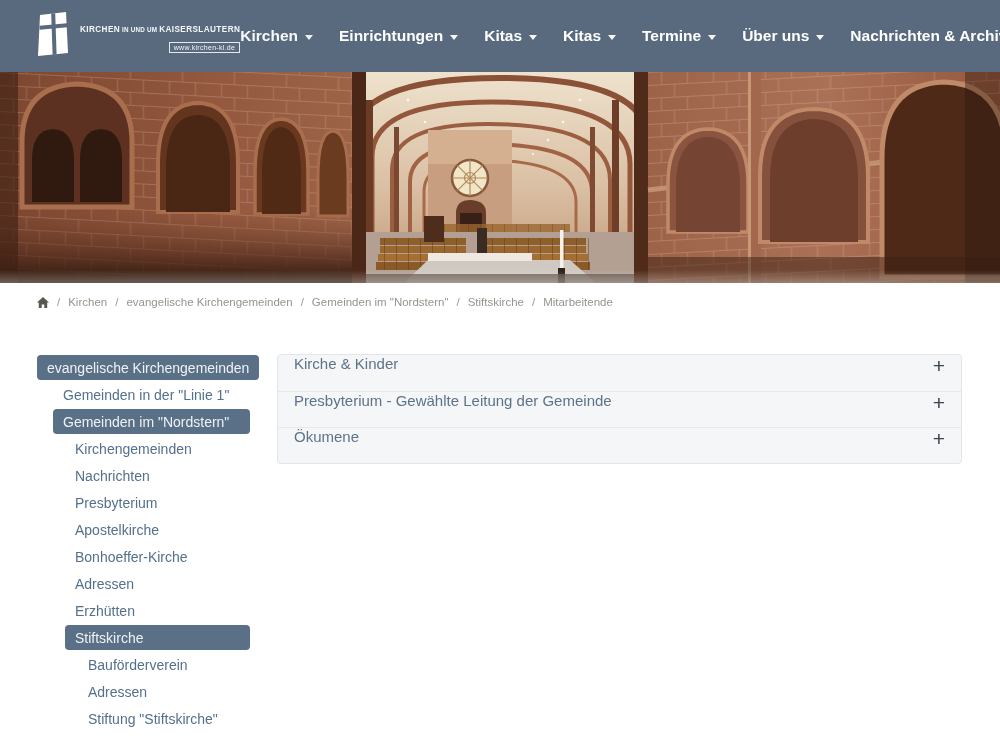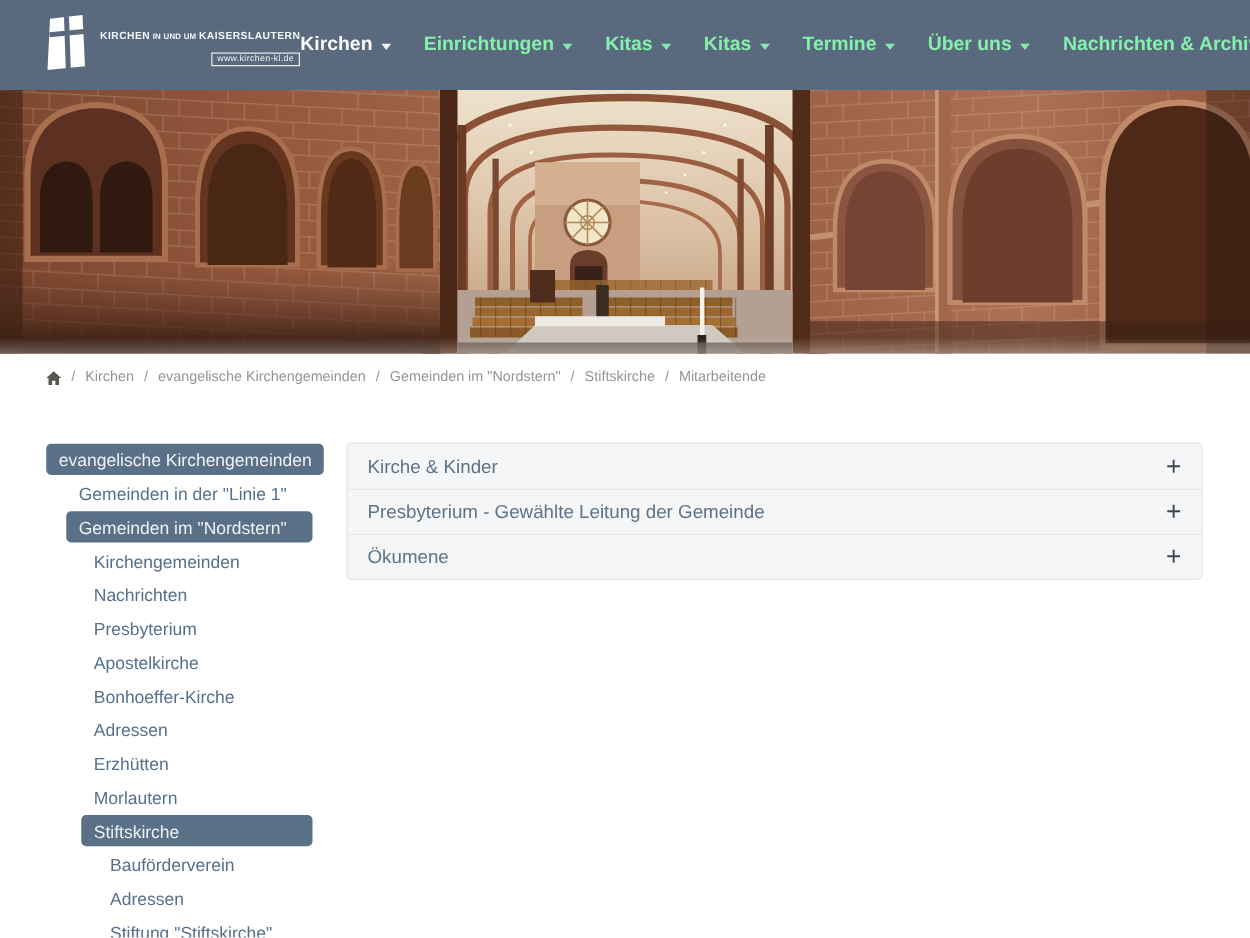--- a/index.html
+++ b/index.html
@@ -21,21 +21,21 @@
   .logo-line1 { font-size:8.2px; font-weight:700; letter-spacing:.4px; white-space:nowrap; color:#f4f7fa; }
   .logo-line1 .mid { font-size:6.3px; font-weight:600; letter-spacing:.2px; margin:0 2px; }
   .logo-line2-wrap { text-align:right; }
   .logo-url {
     display:inline-block; border:1px solid rgba(255,255,255,.85);
     font-size:7px; letter-spacing:.3px; padding:1px 4px; margin-top:3px; color:#f2f5f8;
   }
   .nav { margin-left:auto; display:flex; align-items:center; gap:26px; }
   .nav-item {
     display:flex; align-items:center; font-size:15.5px; font-weight:600;
-    color:#86efac; cursor:pointer; white-space:nowrap;
+    color:#ffffff; cursor:pointer; white-space:nowrap;
   }
   .nav-item.active { color:#f7f9fb; font-weight:700; }
   .caret {
     width:0; height:0; margin-left:7px; margin-top:2px;
     border-left:4.5px solid transparent; border-right:4.5px solid transparent;
     border-top:5px solid currentColor; opacity:.95;
   }
 
   
   .hero { height:211px; overflow:hidden; line-height:0; }
@@ -65,21 +65,21 @@
   li.l2 .sb { margin-left:16px; }
   li.l3 .sb { margin-left:28px; }
   li.l4 .sb { margin-left:41px; }
   .sb.sel { background:#5a7087; color:#eef2f6; border-radius:4px; }
 
   
   .accordion {
     flex:1; background:#f5f6f7; border:1px solid #e3e5e8; border-radius:4px; overflow:hidden;
   }
   .panel {
-    height:36px; display:flex; align-items:center; padding:0 16px;
+    height:36px; display:flex; align-items:flex-start; padding:0 16px;
     border-top:1px solid #e7e9eb; cursor:pointer;
   }
   .panel:first-child { border-top:none; }
   .p-title { font-size:15px; color:#5d7389; }
   .p-plus { margin-left:auto; font-size:21px; font-weight:500; color:#3d4650; line-height:1; }
 </style>
 </head>
 <body>
 
 <div class="header">
@@ -310,23 +310,20 @@
       <li class="l3">
           <a class="sb">Bonhoeffer-Kirche</a>
         </li>
       <li class="l3">
           <a class="sb">Adressen</a>
         </li>
       <li class="l3">
           <a class="sb">Erzhütten</a>
         </li>
       <li class="l3">
-          <a class="sb">Morlautern</a>
-        </li>
-      <li class="l3">
           <a class="sb sel">Stiftskirche</a>
         </li>
       <li class="l4">
           <a class="sb">Bauförderverein</a>
         </li>
       <li class="l4">
           <a class="sb">Adressen</a>
         </li>
       <li class="l4">
           <a class="sb">Stiftung "Stiftskirche"</a>

